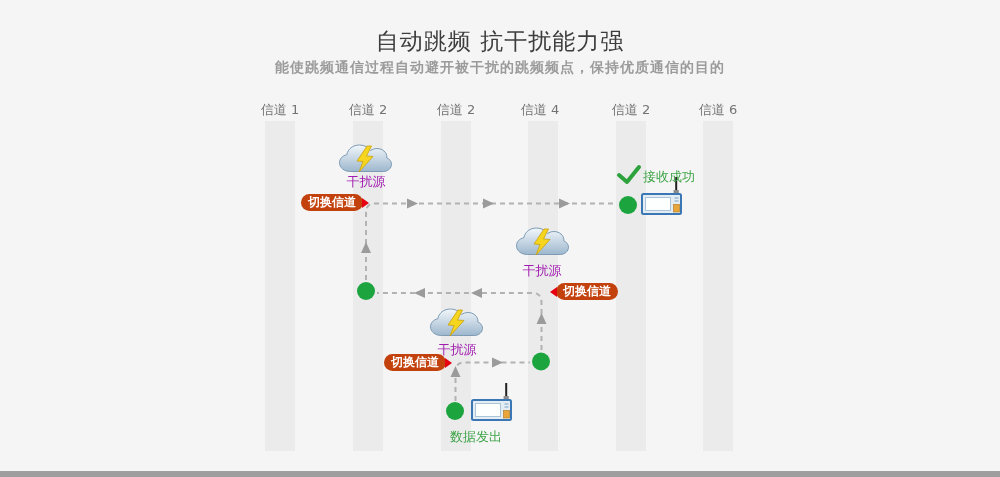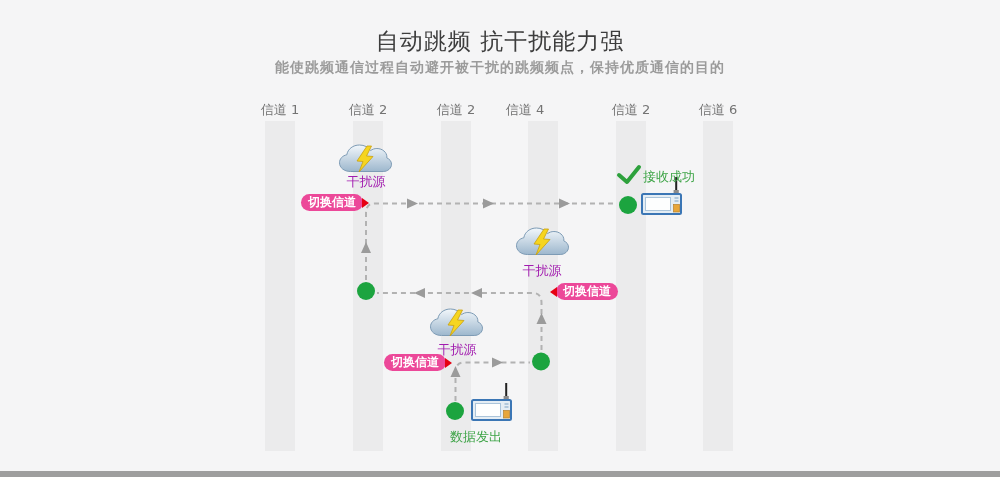--- a/index.html
+++ b/index.html
@@ -14,21 +14,21 @@
   .ch-label{position:absolute;top:101px;width:64px;text-align:center;
             font-size:13px;color:#737373;}
   .band{position:absolute;top:121px;width:30px;height:330px;background:#ebebec;}
 
   .svg-layer{position:absolute;left:0;top:0;width:1000px;height:477px;}
 
   .flow-label{position:absolute;font-size:13px;white-space:nowrap;}
   .gray-label{color:#a21caf;width:64px;text-align:center;}
   .green-label{color:#3ea447;text-align:center;}
 
-  .bubble{position:absolute;background:#ec4899;color:#ffffff;font-size:12px;
+  .bubble{position:absolute;background:#c2410c;color:#ffffff;font-size:12px;
           font-weight:bold;line-height:13px;padding:2px 7px;border-radius:9px;
           white-space:nowrap;}
   .bubble.tail-r::after{content:"";position:absolute;right:-6px;top:50%;margin-top:-5px;
           border-top:5px solid transparent;border-bottom:5px solid transparent;
           border-left:7px solid #e60012;}
   .bubble.tail-l::before{content:"";position:absolute;left:-6px;top:50%;margin-top:-5px;
           border-top:5px solid transparent;border-bottom:5px solid transparent;
           border-right:7px solid #e60012;}
 
   .bottom-strip{position:absolute;left:0;top:471px;width:1000px;height:6px;background:#9e9e9e;}
@@ -37,21 +37,21 @@
 <body>
 
 <div class="stage">
 
   <h1 class="title">自动跳频 抗干扰能力强</h1>
   <p class="subtitle">能使跳频通信过程自动避开被干扰的跳频频点，保持优质通信的目的</p>
 
   <div class="ch-label" style="left:248px">信道 1</div>
   <div class="ch-label" style="left:336px">信道 2</div>
   <div class="ch-label" style="left:424px">信道 2</div>
-  <div class="ch-label" style="left:493px">信道 4</div>
+  <div class="ch-label" style="left:508px">信道 4</div>
   <div class="ch-label" style="left:599px">信道 2</div>
   <div class="ch-label" style="left:686px">信道 6</div>
 
   <div class="band" style="left:265px"></div>
   <div class="band" style="left:353px"></div>
   <div class="band" style="left:441px"></div>
   <div class="band" style="left:528px"></div>
   <div class="band" style="left:616px"></div>
   <div class="band" style="left:703px"></div>
 

